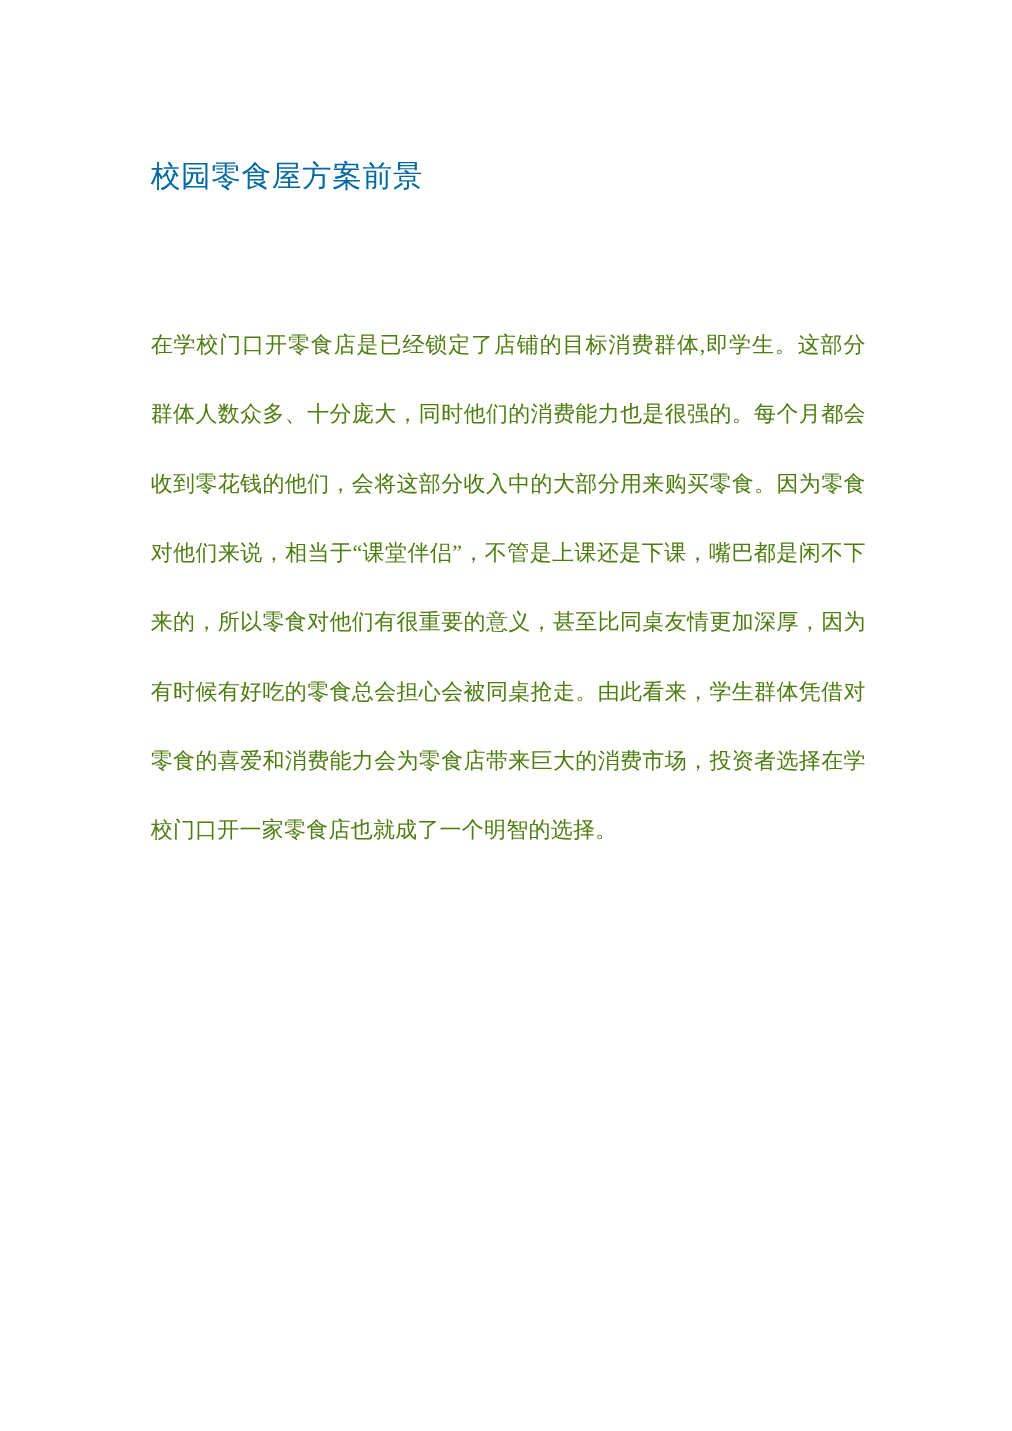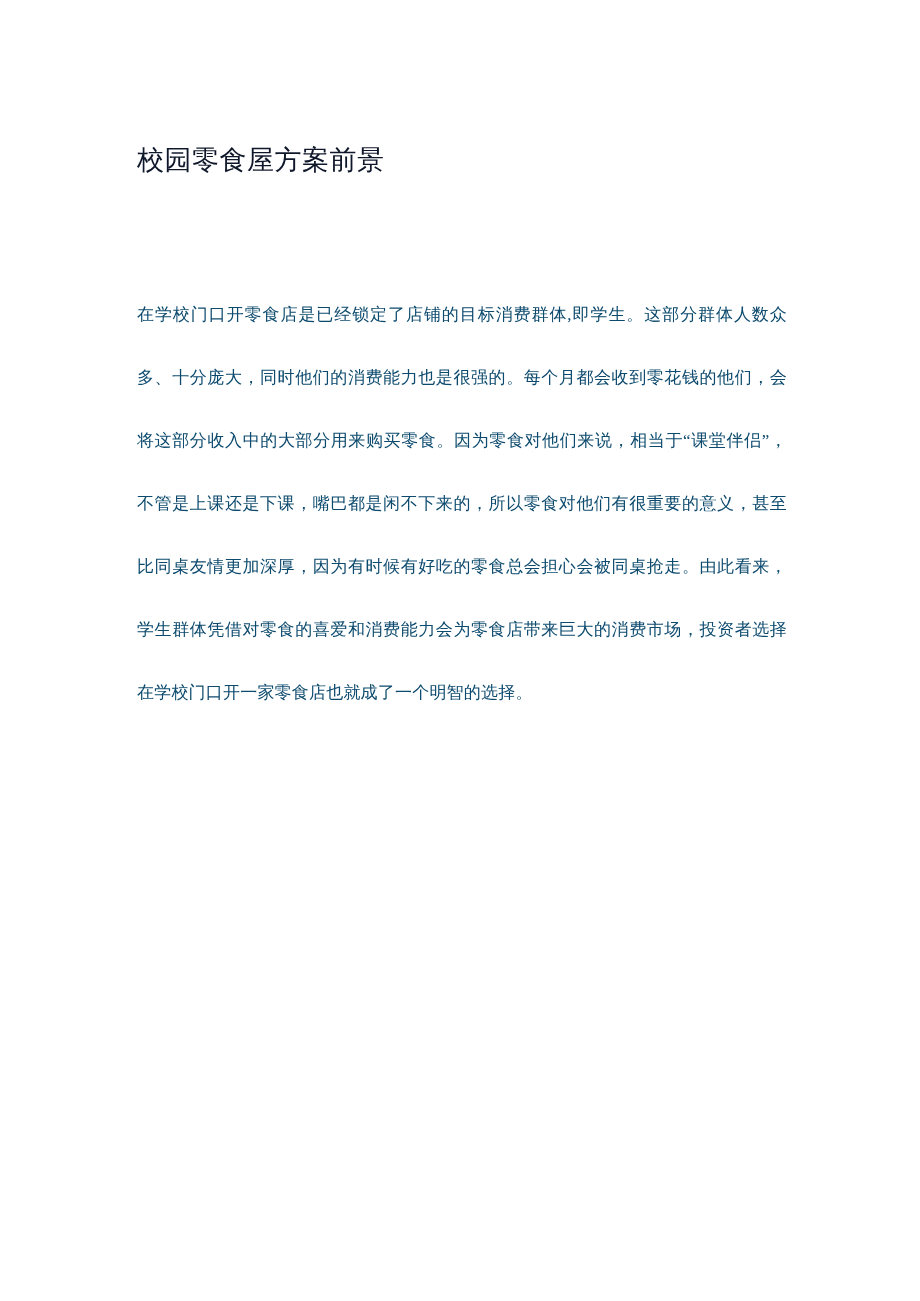--- a/index.html
+++ b/index.html
@@ -25,34 +25,34 @@
   .doc-title {
     position: absolute;
     top: 122px;
     left: 137px;
     width: 646px;
     font-family: "Liberation Sans", "DejaVu Sans", sans-serif;
     font-size: 27px;
     font-weight: 400;
     line-height: 40px;
     letter-spacing: 0.5px;
-    color: #0f172a;
+    color: #0369a1;
     white-space: nowrap;
   }
   .doc-body {
     position: absolute;
     top: 283px;
     left: 137px;
     width: 650px;
     font-family: "Liberation Serif", "DejaVu Serif", serif;
-    font-size: 17px;
+    font-size: 20px;
     line-height: 63px;
     text-align: justify;
     text-justify: inter-ideograph;
-    color: #0c4a6e;
+    color: #4d7c0f;
     letter-spacing: 0.2px;
   }
   .doc-body p {
     margin: 0;
     text-indent: 0;
   }
 </style>
 </head>
 <body>
 

